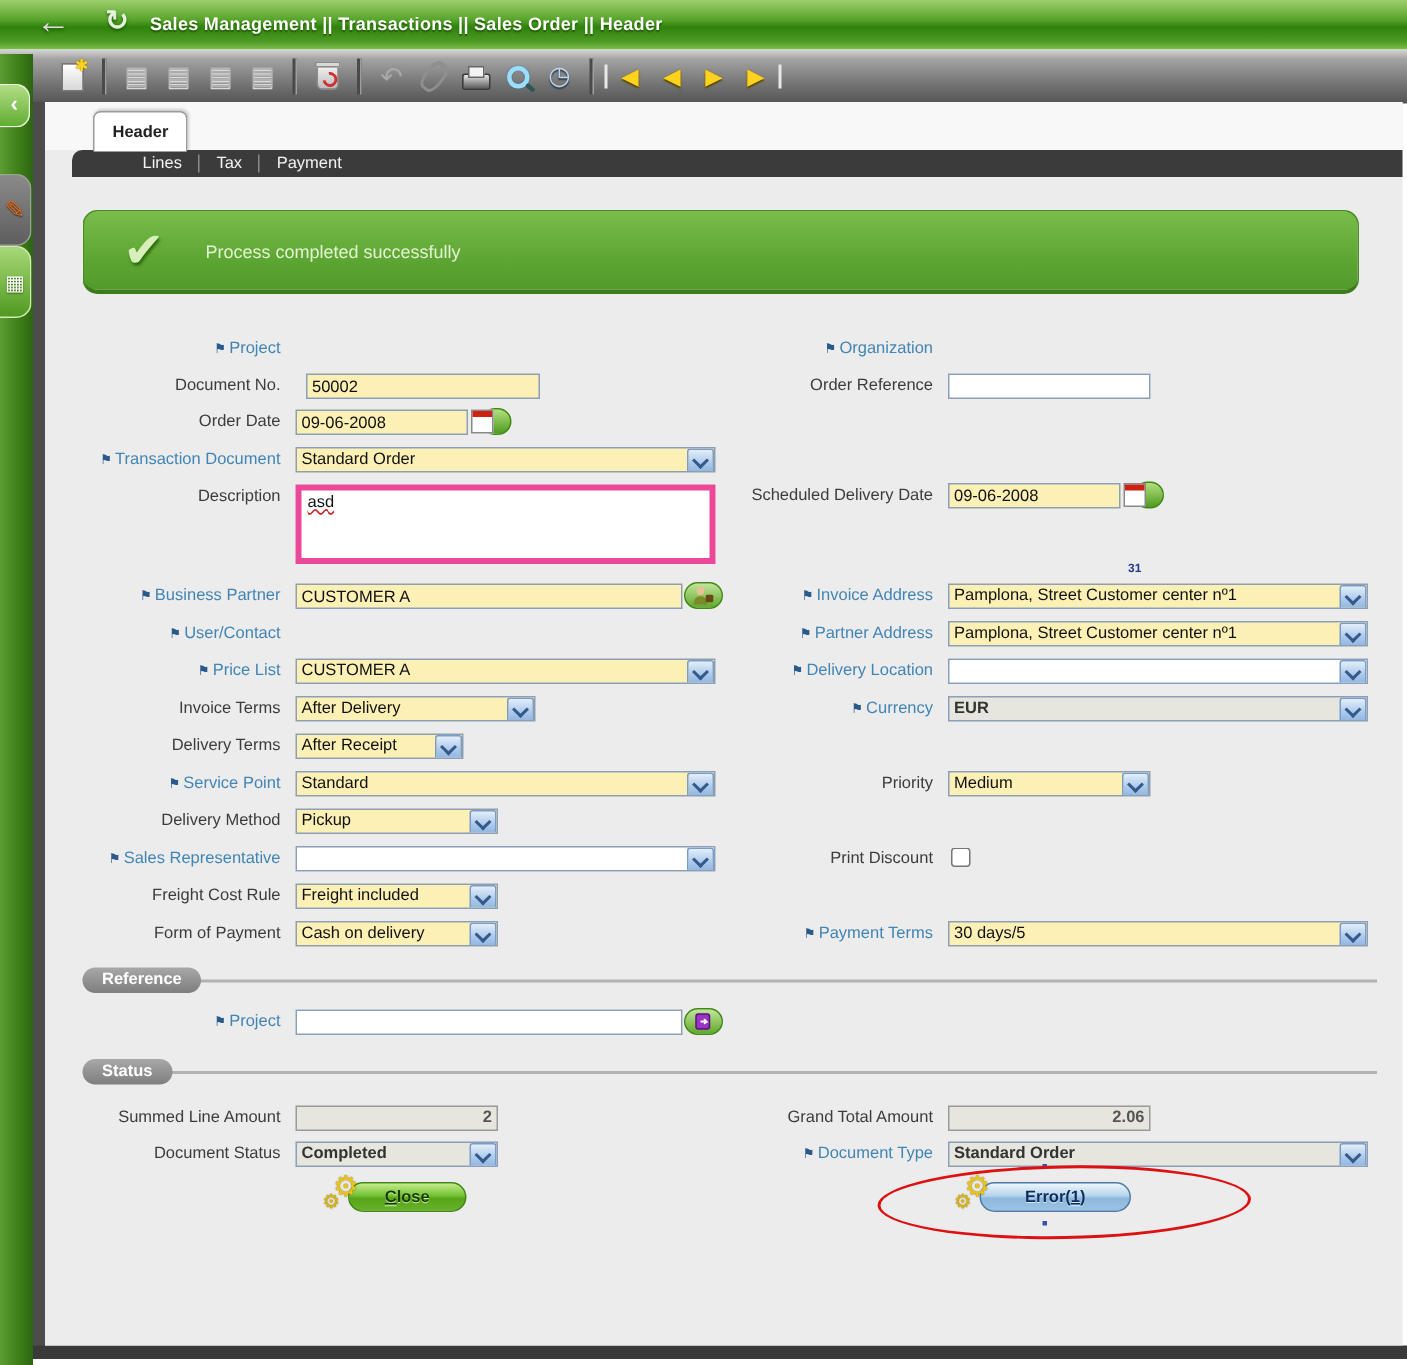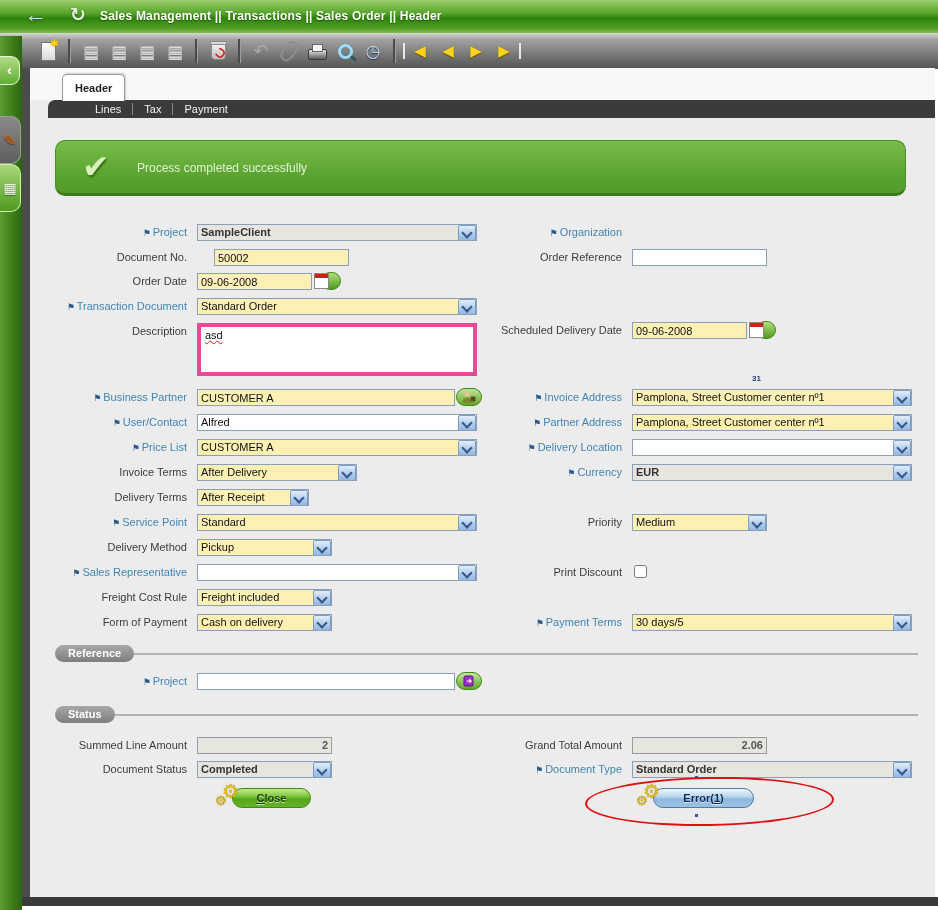--- a/index.html
+++ b/index.html
@@ -188,30 +188,24 @@
     <span class="subsep"></span>
     <span class="subtab">Payment</span>
   </div>
 
   <div class="msg">
     <span class="check">✔</span>
     <span class="mtext">Process completed successfully</span>
   </div>
 
   <div class="lbl blue" style="left:7px;top:156px"><span class="flag">⚑</span><span>Project</span></div>
-  <div class="fld sel ro" style="left:167px;top:156px;width:280px">
-    <span>SampleClient</span>
-    <span class="arrow">
-        <i class="chev"></i>
-      </span>
-  </div>
   <div class="lbl blue" style="left:442px;top:156px"><span class="flag">⚑</span><span>Organization</span></div>
 
   <div class="lbl" style="left:7px;top:181px">Document No.</div>
-  <input class="fld yellow" style="left: 184px; top: 181px; width: 135px;" value="50002">
+  <input class="fld yellow" style="left: 174px; top: 181px; width: 156px;" value="50002">
   <div class="lbl" style="left:442px;top:181px">Order Reference</div>
   <input class="fld" style="left: 602px; top: 181px; width: 135px;" value="">
 
   <div class="lbl" style="left:7px;top:205px">Order Date</div>
   <input class="fld yellow" style="left: 167px; top: 205px; width: 115px;" value="09-06-2008">
   <span class="calwrap" style="left:284px;top:204px">
     <span class="calswoosh"></span>
     <span class="calbox">
         <span class="calred"></span>
         <span class="calday">31</span>
@@ -252,26 +246,20 @@
   </span>
   <div class="lbl blue" style="left:442px;top:321px"><span class="flag">⚑</span><span>Invoice Address</span></div>
   <div class="fld sel yellow" style="left:602px;top:321px;width:280px">
     <span>Pamplona, Street Customer center nº1</span>
     <span class="arrow">
         <i class="chev"></i>
       </span>
   </div>
 
   <div class="lbl blue" style="left:7px;top:346px"><span class="flag">⚑</span><span>User/Contact</span></div>
-  <div class="fld sel" style="left:167px;top:346px;width:280px">
-    <span>Alfred</span>
-    <span class="arrow">
-        <i class="chev"></i>
-      </span>
-  </div>
   <div class="lbl blue" style="left:442px;top:346px"><span class="flag">⚑</span><span>Partner Address</span></div>
   <div class="fld sel yellow" style="left:602px;top:346px;width:280px">
     <span>Pamplona, Street Customer center nº1</span>
     <span class="arrow">
         <i class="chev"></i>
       </span>
   </div>
 
   <div class="lbl blue" style="left:7px;top:371px"><span class="flag">⚑</span><span>Price List</span></div>
   <div class="fld sel yellow" style="left:167px;top:371px;width:280px">

